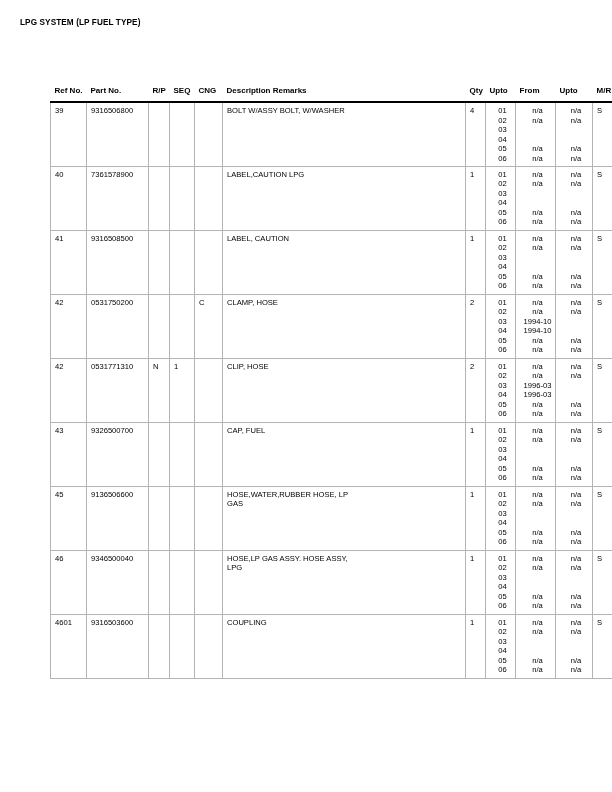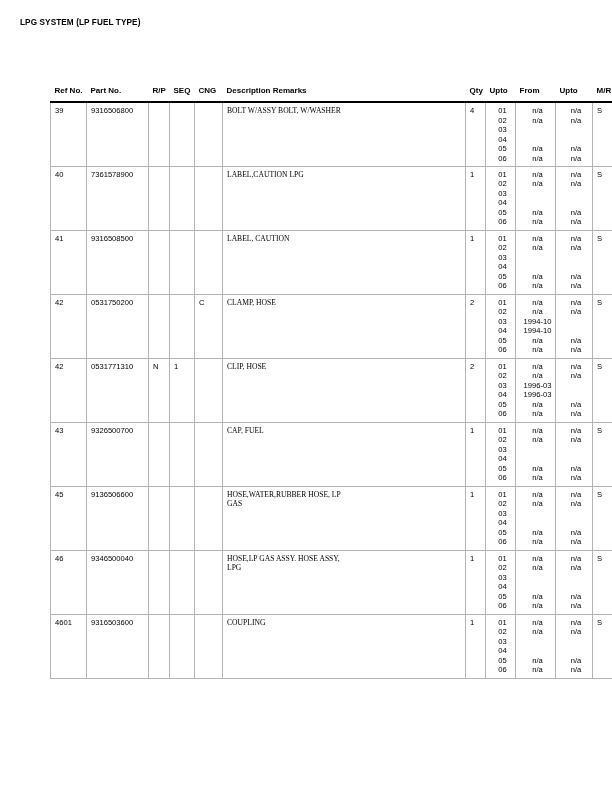--- a/index.html
+++ b/index.html
@@ -107,21 +107,21 @@
   }
   .stack span {
     display: block;
     height: 9.6px;
     white-space: nowrap;
   }
   .stack span.blank::after {
     content: "\00a0";
   }
 
-  .desc-line { display: block; white-space: nowrap; font-family: Liberation Serif, serif; }
+  .desc-line { display: block; white-space: nowrap; }
 </style>
 </head>
 <body>
 
 <div class="page">
 
   <div class="doc-title">LPG SYSTEM (LP FUEL TYPE)</div>
 
 
   <div class="table-wrap">

